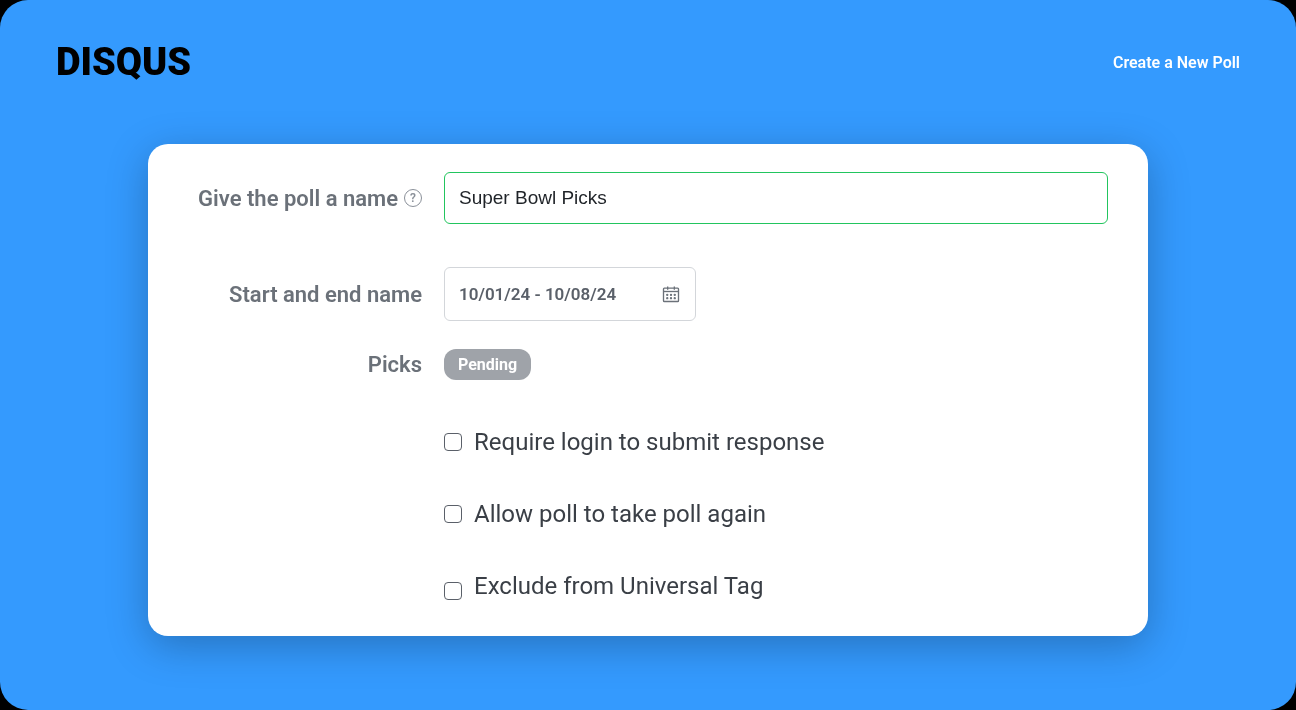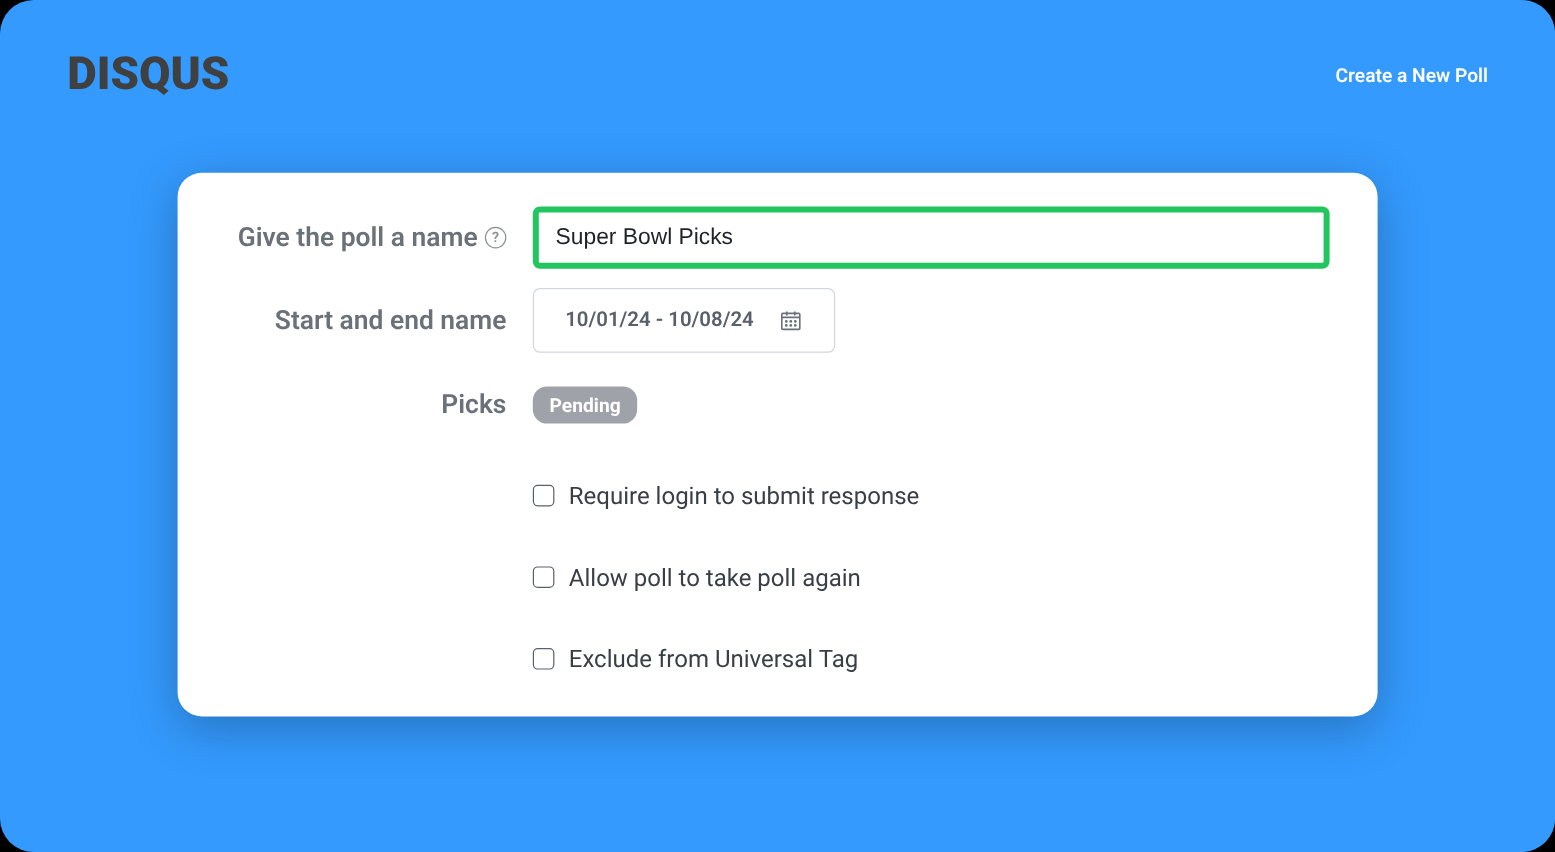--- a/index.html
+++ b/index.html
@@ -22,21 +22,21 @@
       padding: 40px 56px;
       position: relative;
     }
     .header {
       display: flex;
       justify-content: space-between;
       align-items: center;
       margin-bottom: 60px;
     }
     .logo {
-      color: #404040;
+      color: #000000;
       font-size: 38px;
       font-weight: 900;
       letter-spacing: 0px;
     }
     .header-action {
       color: #fff;
       font-size: 16px;
       font-weight: 600;
     }
     .card {
@@ -46,21 +46,21 @@
       width: 1000px;
       margin: 0 auto;
       padding: 28px 40px 36px 40px;
     }
     .form-row {
       display: flex;
       align-items: center;
       margin-bottom: 28px;
     }
     .form-row.first {
-      margin-bottom: 16px;
+      margin-bottom: 43px;
     }
     .form-label-col {
       width: 256px;
       flex-shrink: 0;
       text-align: right;
       padding-right: 22px;
     }
     .form-label {
       color: #6b7179;
       font-size: 22px;
@@ -81,36 +81,36 @@
       align-items: center;
       justify-content: center;
       font-weight: 600;
     }
     .form-control-col {
       flex: 1;
     }
     .text-input {
       width: 100%;
       height: 52px;
-      border: 5px solid #22c55e;
+      border: 1px solid #22c55e;
       border-radius: 6px;
       padding: 0 14px;
       font-size: 19px;
       color: #1f2328;
       outline: none;
     }
     .date-box {
       display: inline-flex;
       align-items: center;
       justify-content: space-between;
       width: 252px;
       height: 54px;
       border: 1px solid #d3d6da;
       border-radius: 6px;
-      padding: 0 26px;
+      padding: 0 14px;
       font-size: 17px;
       font-weight: 600;
       color: #5a6069;
     }
     .calendar-icon {
       width: 20px;
       height: 20px;
       color: #6b7179;
     }
     .status-badge {
@@ -123,31 +123,32 @@
       border-radius: 12px;
     }
     .checkbox-row {
       display: flex;
       align-items: center;
       margin-bottom: 44px;
       padding-left: 256px;
     }
     .checkbox-row:last-child {
       margin-bottom: 0;
+      align-items: flex-end;
     }
     .checkbox {
       width: 18px;
       height: 18px;
       border: 1.8px solid #5a6069;
       border-radius: 4px;
       margin-right: 12px;
       flex-shrink: 0;
     }
     .checkbox-label {
-      font-size: 20px;
+      font-size: 24px;
       color: #3a3f46;
     }
     .checkbox-section {
       margin-top: 48px;
     }
   </style>
 </head>
 <body>
 
 <div class="app-frame">

